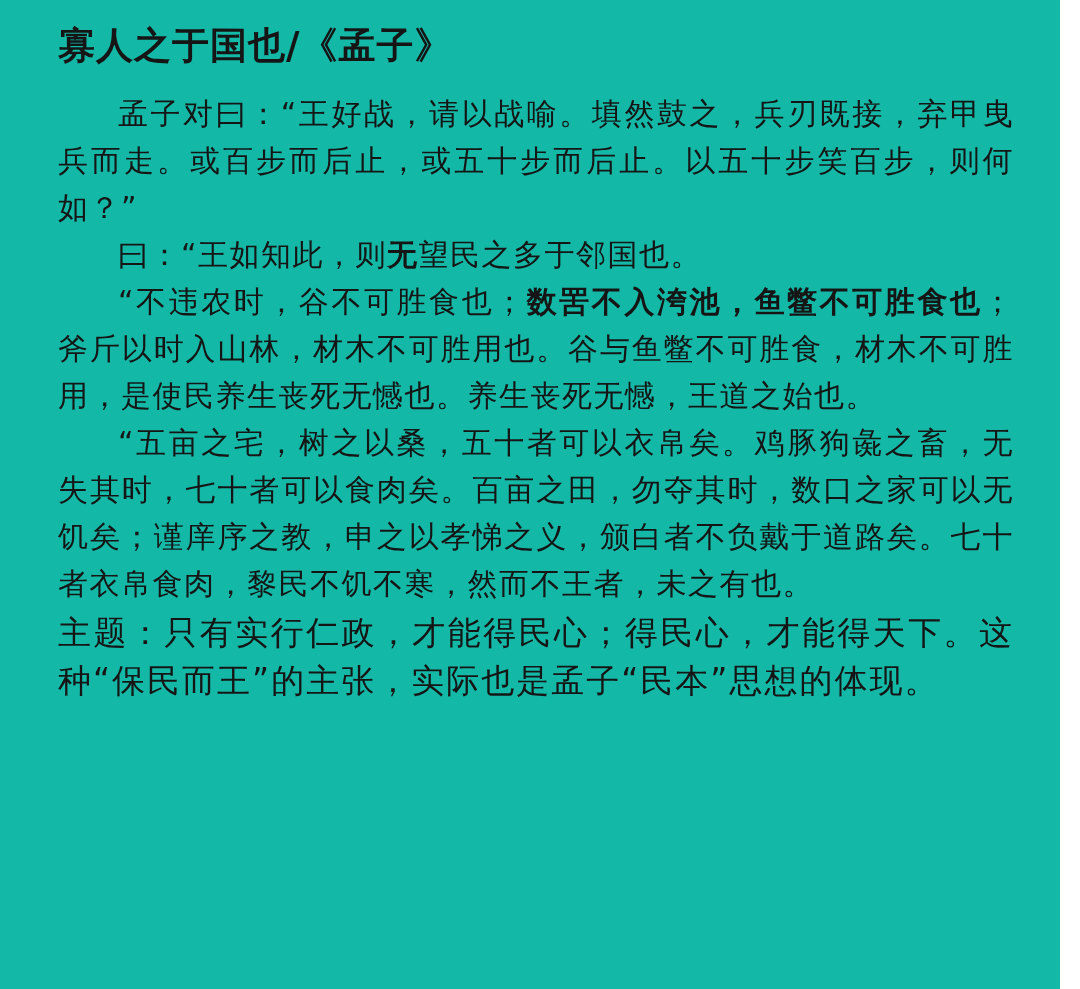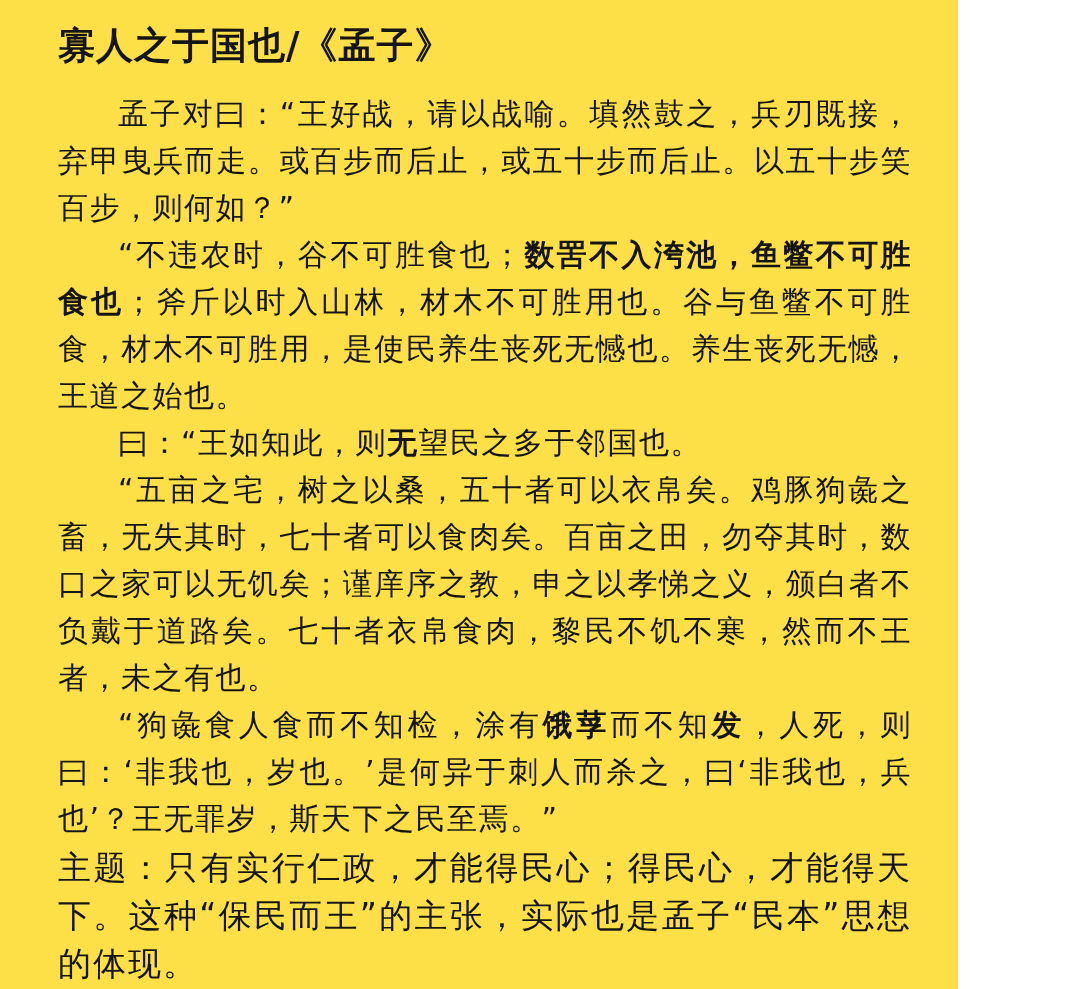--- a/index.html
+++ b/index.html
@@ -2,25 +2,25 @@
 <html><head>
 <meta charset="utf-8">
 <style>
   html, body {
     margin: 0;
     padding: 0;
     background: #ffffff;
   }
   .page {
     position: relative;
-    width: 958px;
+    width: 1060px;
     height: 989px;
     box-sizing: border-box;
     padding: 20px 46px 16px 58px;
-    background: #fde047;
+    background: #14b8a6;
     color: #151515;
     font-family: "DejaVu Sans", "Liberation Sans", sans-serif;
     overflow: hidden;
   }
   .title {
     font-size: 37px;
     font-weight: 700;
     line-height: 1.2;
     margin: 4px 0 22px 0;
     letter-spacing: 1px;
@@ -49,21 +49,20 @@
   }
 </style>
 </head>
 <body>
 
 <div class="page">
   <h1 class="title">寡人之于国也/《孟子》</h1>
 
   <div id="paragraphs">
       <p class="para"><span>孟子对曰：“王好战，请以战喻。填然鼓之，兵刃既接，弃甲曳兵而走。或百步而后止，或五十步而后止。以五十步笑百步，则何如？”</span></p>
+      <p class="para"><span>曰：“王如知此，则</span><span class="bold">无</span><span>望民之多于邻国也。</span></p>
       <p class="para"><span>“不违农时，谷不可胜食也；</span><span class="bold">数罟不入洿池，鱼鳖不可胜食也</span><span>；斧斤以时入山林，材木不可胜用也。谷与鱼鳖不可胜食，材木不可胜用，是使民养生丧死无憾也。养生丧死无憾，王道之始也。</span></p>
-      <p class="para"><span>曰：“王如知此，则</span><span class="bold">无</span><span>望民之多于邻国也。</span></p>
       <p class="para"><span>“五亩之宅，树之以桑，五十者可以衣帛矣。鸡豚狗彘之畜，无失其时，七十者可以食肉矣。百亩之田，勿夺其时，数口之家可以无饥矣；谨庠序之教，申之以孝悌之义，颁白者不负戴于道路矣。七十者衣帛食肉，黎民不饥不寒，然而不王者，未之有也。</span></p>
-      <p class="para"><span>“狗彘食人食而不知检，涂有</span><span class="bold">饿莩</span><span>而不知</span><span class="bold">发</span><span>，人死，则曰：‘非我也，岁也。’是何异于刺人而杀之，曰‘非我也，兵也’？王无罪岁，斯天下之民至焉。”</span></p>
     </div>
 
   <p class="theme"><span class="label">主题：</span><span>只有实行仁政，才能得民心；得民心，才能得天下。这种“保民而王”的主张，实际也是孟子“民本”思想的体现。</span></p>
 
 </div>
 
 </body></html>

